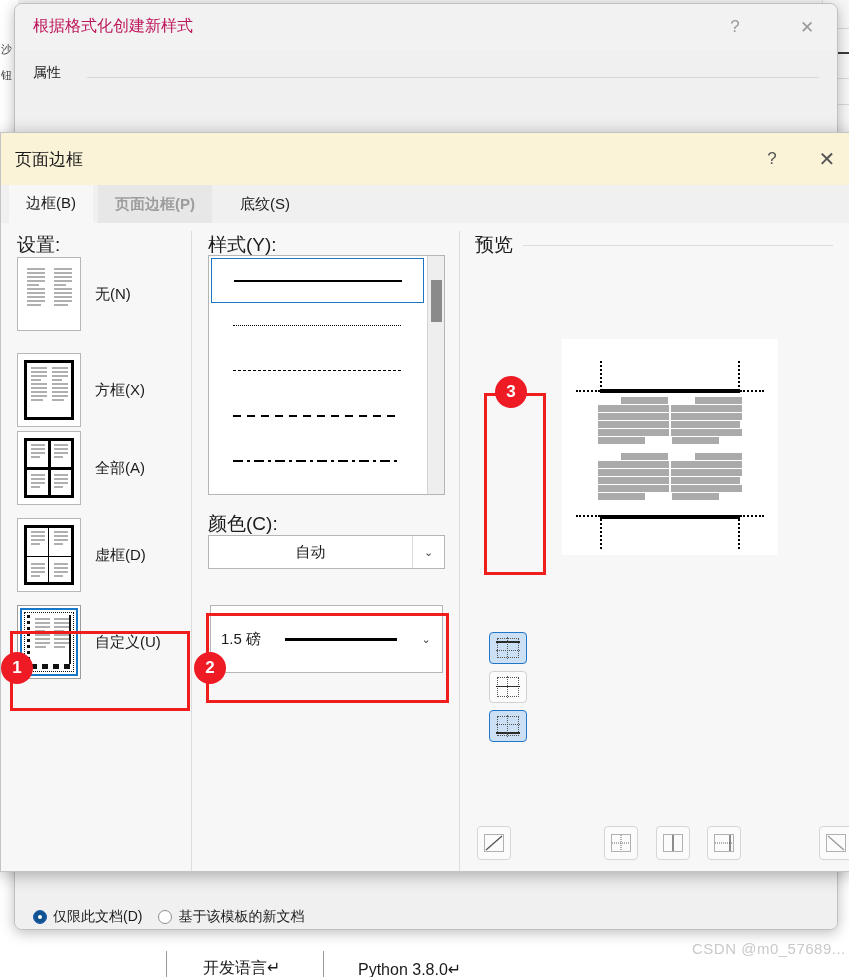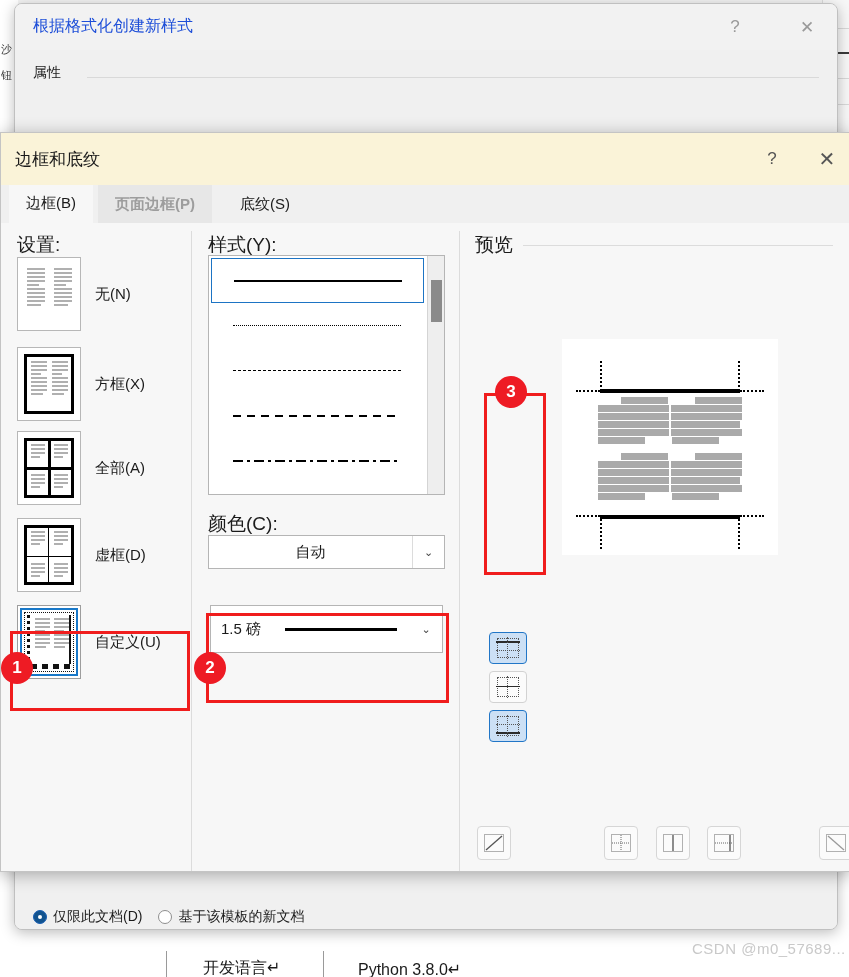--- a/index.html
+++ b/index.html
@@ -19,21 +19,21 @@
   .bg-doc-table .cellline{position:absolute;top:0;bottom:0;width:1px;background:#9a9a9a;}
   .bg-cell-txt{position:absolute;bottom:-2px;font-size:16px;color:#1b1b1b;white-space:nowrap;}
 
   
   #dlg-newstyle{
     position:absolute;left:14px;top:3px;width:822px;height:925px;
     background:#f0f0f0;border:1px solid #c0c0c0;border-radius:8px;
     box-shadow:0 3px 14px rgba(0,0,0,.26);overflow:hidden;
   }
   #dlg-newstyle .titlebar{height:46px;background:#f2f2f2;position:relative;}
-  #dlg-newstyle .title{position:absolute;left:18px;top:12px;font-size:16px;color:#1d4ed8;}
+  #dlg-newstyle .title{position:absolute;left:18px;top:12px;font-size:16px;color:#be185d;}
   .tb-btn{position:absolute;top:8px;width:40px;height:30px;display:flex;align-items:center;justify-content:center;color:#9a9a9a;font-size:17px;cursor:default;}
   #dlg-newstyle .body{position:absolute;left:0;right:0;top:46px;bottom:0;background:#f0f0f0;}
   .grp-label{position:absolute;font-size:14px;color:#1b1b1b;background:#f0f0f0;padding-right:8px;}
   .grp-rule{position:absolute;height:1px;background:#d9d9d9;}
   .field-label{position:absolute;font-size:14px;color:#1b1b1b;}
   .textbox{
     position:absolute;background:#ffffff;border:1px solid #c9c9c9;
     font-size:14px;color:#1b1b1b;padding:4px 7px;box-sizing:border-box;
     display:flex;align-items:center;
   }
@@ -168,21 +168,21 @@
       <span style="font-size:10px;">▾</span>
     </div>
     <div class="btn primary" style="left:552px;top:780px;width:120px;height:40px;">确定</div>
     <div class="btn" style="left:688px;top:780px;width:120px;height:40px;">取消</div>
   </div>
 </div>
 
 <div id="dlg-borders">
 
   <div class="titlebar">
-    <div class="title">边框和底纹</div>
+    <div class="title">页面边框</div>
     <div class="tb-btn" style="left:751px;top:11px;">?</div>
     <div class="tb-btn" style="left:806px;top:11px;font-size:20px;">✕</div>
   </div>
 
   <div class="tabstrip">
     <div class="tab active" style="left:8px;">边框(B)</div>
     <div class="tab inactive" style="left:97px;font-weight:bold;">页面边框(P)</div>
     <div class="tab plain" style="left:222px;">底纹(S)</div>
   </div>
 
@@ -216,21 +216,21 @@
             <i style="width:18px"></i>
             <i style="width:18px"></i>
             <i style="width:18px"></i>
           <i style="width:18px"></i>
             <i style="width:14px"></i>
         </div>
       </div>
       <div class="setting-name">无(N)</div>
     </div>
 
-    <div class="setting-item" style="top:120px;">
+    <div class="setting-item" style="top:126px;">
       <div class="thumb">
         <div style="position:absolute;left:6px;top:6px;right:6px;bottom:6px;border:3px solid #000;box-sizing:border-box;"></div>
         <div class="lines" style="left:13px;top:13px;">
           <i style="width:16px"></i>
             <i style="width:16px"></i>
             <i style="width:16px"></i>
             <i style="width:10px"></i>
           <i style="width:16px"></i>
             <i style="width:16px"></i>
             <i style="width:16px"></i>
@@ -379,21 +379,21 @@
       </div>
     </div>
 
     <div class="sec-label" style="left:207px;top:288px;">颜色(C):</div>
     <div class="combo" style="left:207px;top:312px;width:237px;height:34px;">
       <div class="val">自动</div>
       <div class="arrow">⌄</div>
     </div>
 
     <div class="sec-label" style="left:209px;top:356px;margin-top:24px;">宽度(W):</div>
-    <div class="combo" style="left:209px;top:382px;width:233px;height:48px;">
+    <div class="combo" style="left:209px;top:382px;width:233px;height:68px;">
       <div class="val left" style="gap:24px;">
         <span>1.5 磅</span>
         <span style="display:block;width:112px;height:3px;background:#000;"></span>
       </div>
       <div class="arrow" style="height:46px;border-left:none;">⌄</div>
     </div>
 
     <div class="sec-label" style="left:474px;top:9px;">预览</div>
     <div class="grp-rule" style="left:522px;top:22px;width:310px;background:#dcdcdc;"></div>
 

